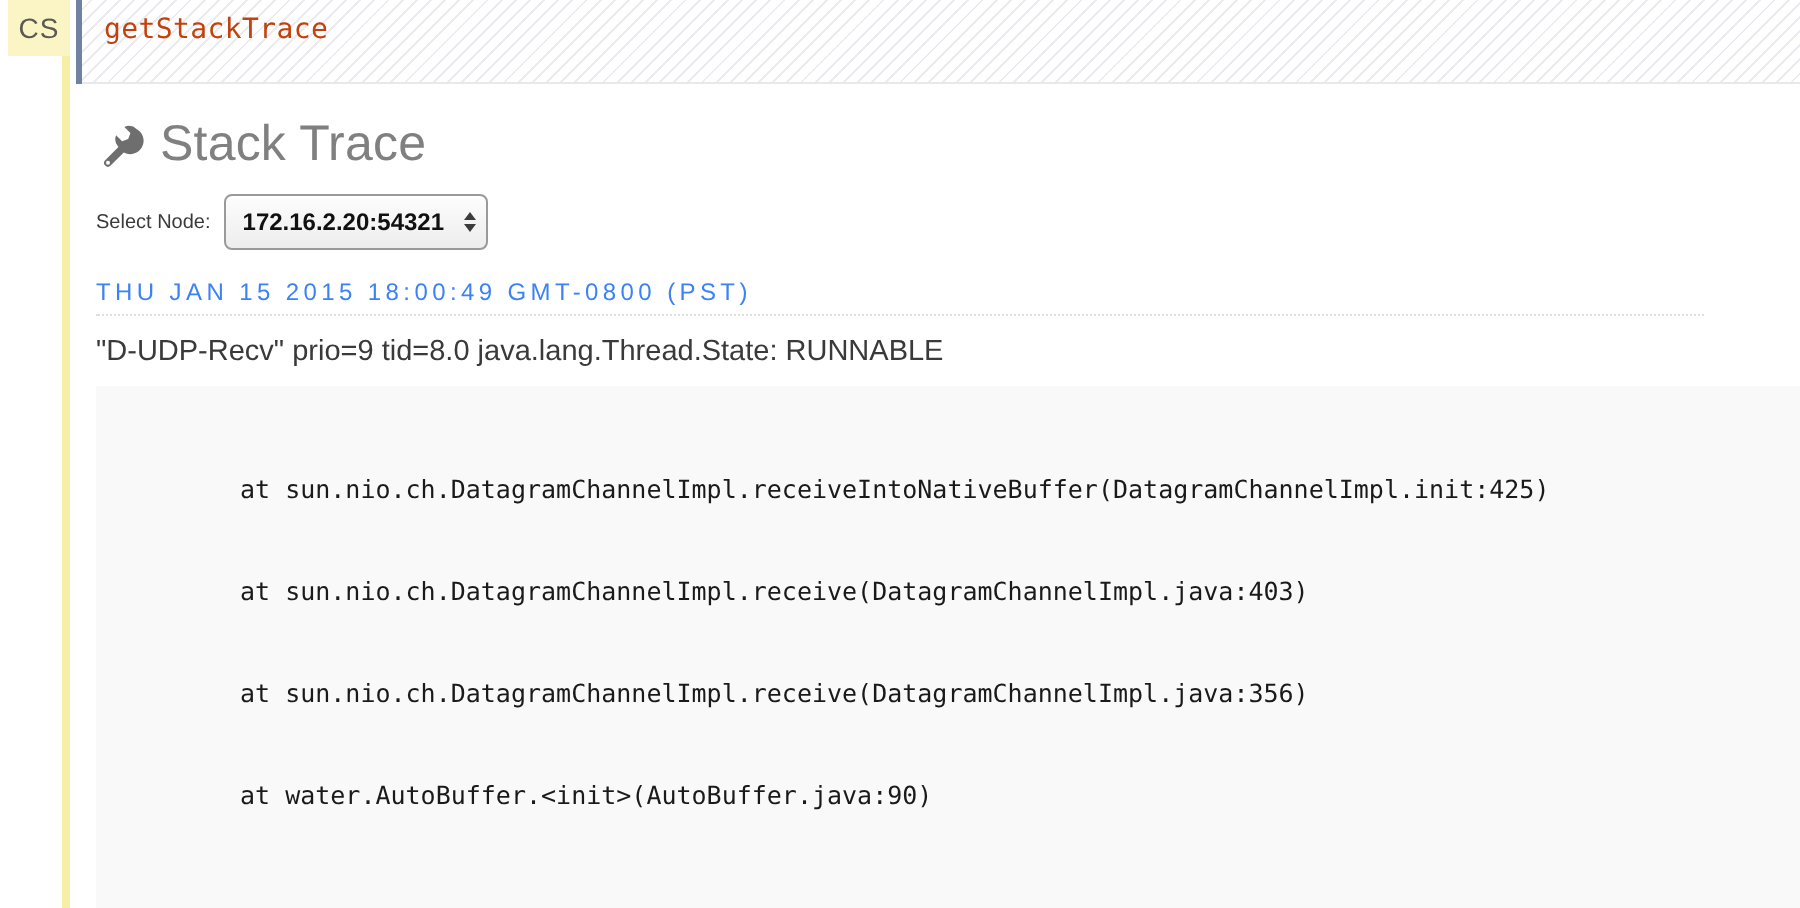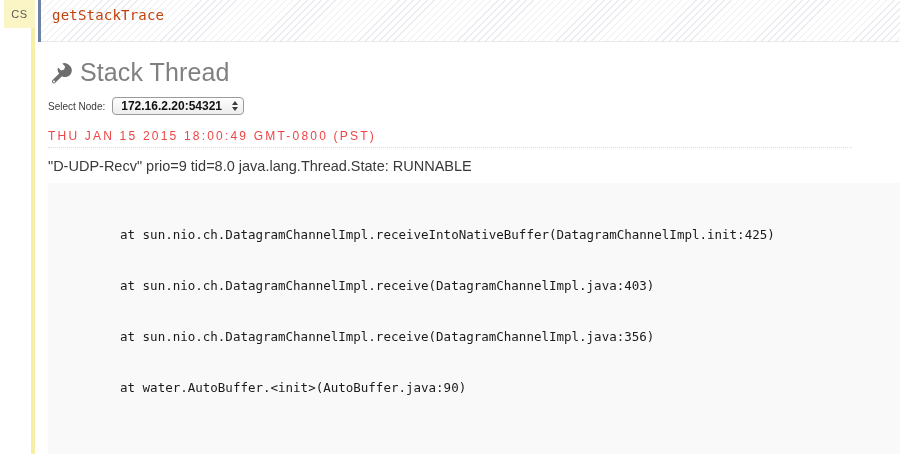--- a/index.html
+++ b/index.html
@@ -24,21 +24,21 @@
     height: 43px;
   }
   .cs-badge {
     position: absolute;
     left: 4px;
     top: 0;
     width: 31px;
     height: 28px;
     background: #fbf5c5;
     color: #5a5a52;
-    font-size: 11px;
+    font-size: 14px;
     line-height: 28px;
     text-align: center;
     font-family: "Liberation Sans", sans-serif;
     letter-spacing: 0.5px;
   }
   .hatch-strip {
     position: absolute;
     left: 38px;
     top: 0;
     right: 0;
@@ -118,21 +118,21 @@
     margin-top: 4px;
   }
   .node-label {
     font-size: 10px;
     color: #3a3a3a;
   }
   .node-select {
     display: inline-flex;
     align-items: center;
     gap: 10px;
-    height: 18px;
+    height: 28px;
     padding: 0 5px 0 8px;
     border: 1px solid #9a9a9a;
     border-radius: 4px;
     background: linear-gradient(to bottom, #fdfdfd 0%, #ededed 100%);
     box-shadow: 0 1px 0 rgba(255,255,255,0.8) inset;
     font-family: "Liberation Sans", sans-serif;
     font-size: 12px;
     color: #111111;
     font-weight: bold;
     box-sizing: border-box;
@@ -151,21 +151,21 @@
     height: 0;
     border-left: 3px solid transparent;
     border-right: 3px solid transparent;
   }
   .spin-up { border-bottom: 4px solid #3c3c3c; }
   .spin-down { border-top: 4px solid #3c3c3c; }
 
   .timestamp {
     margin-top: 14px;
     font-size: 12px;
-    color: #ef4444;
+    color: #3b82f6;
     letter-spacing: 2.2px;
     padding-bottom: 4px;
     border-bottom: 1px dotted #dedede;
     width: 804px;
     box-sizing: border-box;
   }
 
   .thread-head {
     margin-top: 10px;
     font-size: 14.5px;
@@ -203,21 +203,21 @@
 
 <div class="content">
 
   <div class="section-title">
     <span class="wrench-icon">
       <svg viewBox="0 0 24 24" width="24" height="24" aria-hidden="true">
         <path d="M20.4 4.6a5.6 5.6 0 0 0-6.2-1.15l3.0 3.0-1.1 3.05-3.05 1.1-3.0-3.0A5.6 5.6 0 0 0 11.2 13.5L4.6 20.1a1.9 1.9 0 0 0 2.7 2.7l6.6-6.6a5.6 5.6 0 0 0 6.5-11.6z" fill="#6e6e6e"></path>
         <circle cx="6.0" cy="21.4" r="1.0" fill="#ffffff"></circle>
       </svg>
     </span>
-    <span class="section-title-text">Stack Thread</span>
+    <span class="section-title-text">Stack Trace</span>
   </div>
 
   <div class="node-row">
     <span class="node-label">Select Node:</span>
     <span class="node-select">
       <span class="node-select-value">172.16.2.20:54321</span>
       <span class="spinner-arrows">
         <span class="spin-up"></span>
         <span class="spin-down"></span>
       </span>

